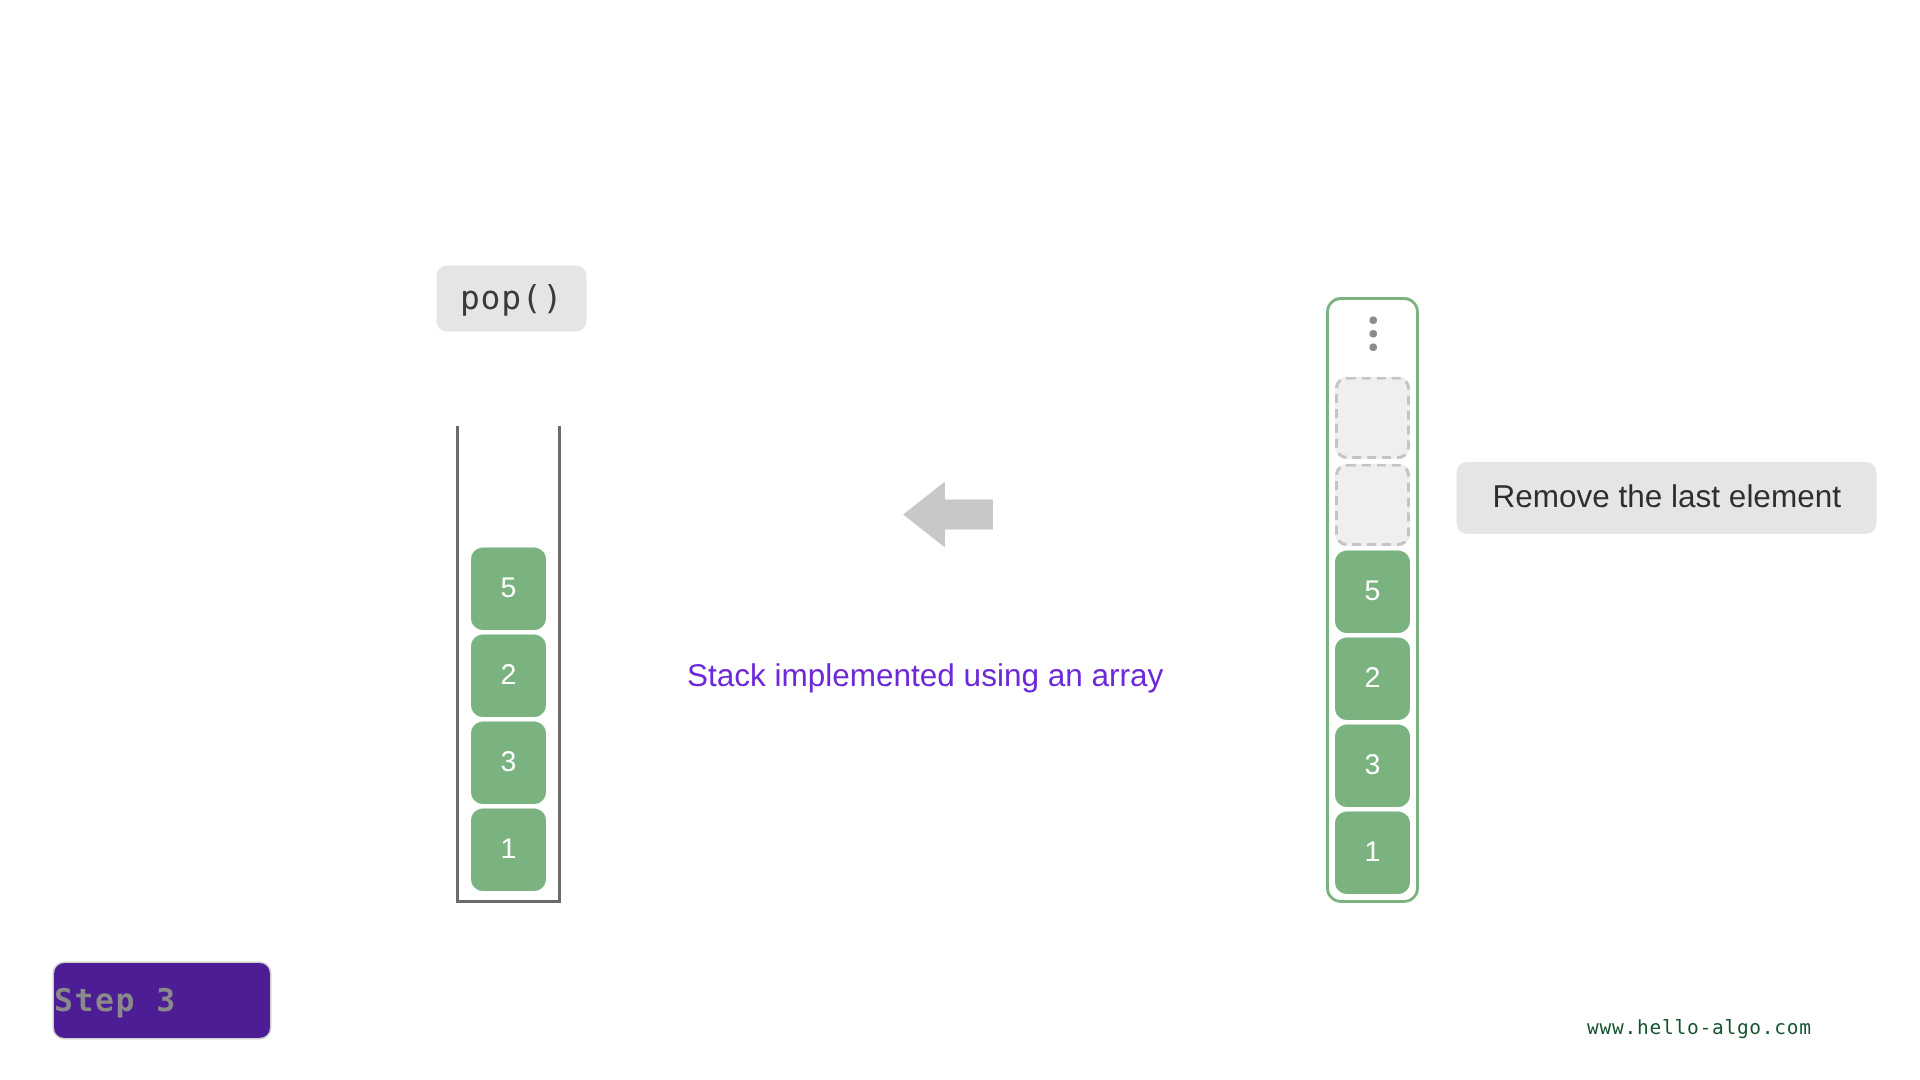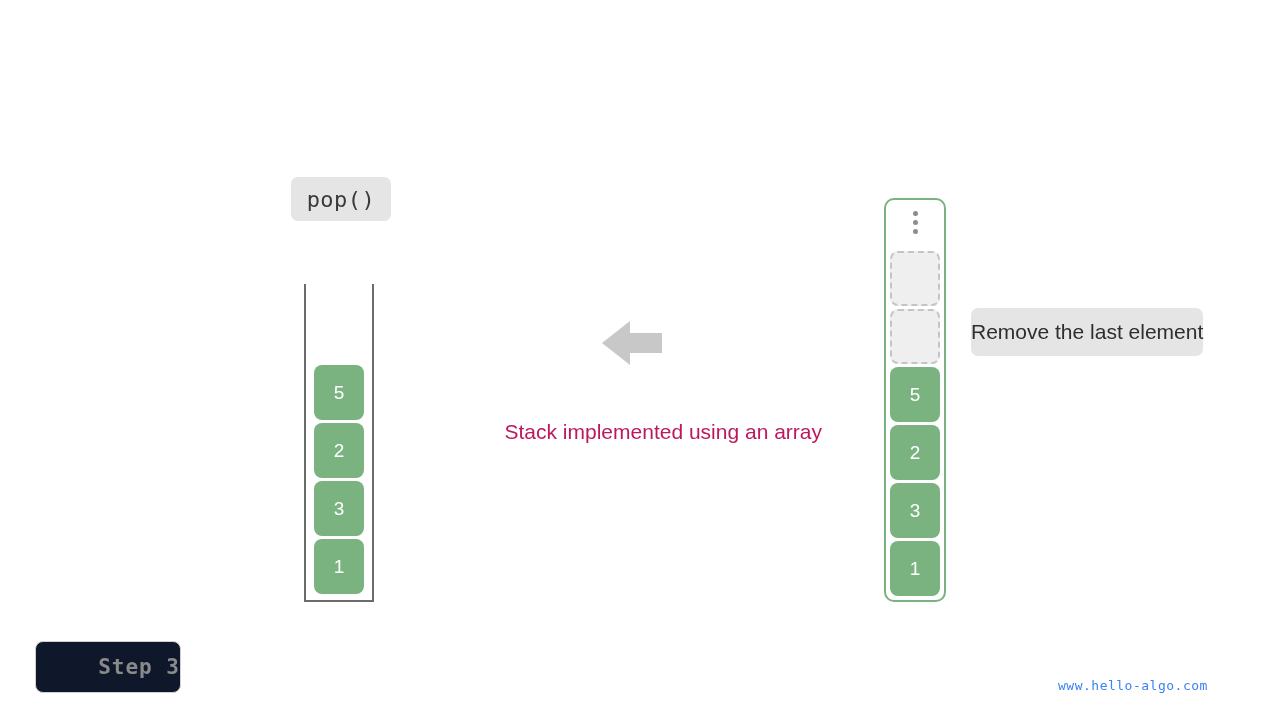--- a/index.html
+++ b/index.html
@@ -87,25 +87,25 @@
     left: 602px;
     top: 319px;
     width: 60px;
     height: 48px;
   }
 
   
   .caption {
     position: absolute;
     left: 458px;
-    top: 420px;
+    top: 439px;
     width: 364px;
-    text-align: right;
+    text-align: left;
     font-size: 21px;
-    color: #be185d;
+    color: #6d28d9;
   }
 
   
   .elem-label {
     position: absolute;
     font-size: 18px;
     font-weight: bold;
     color: #333333;
     white-space: nowrap;
     text-align: right;
@@ -151,59 +151,59 @@
     align-items: center;
     gap: 3px;
   }
 
   
   .callout {
     position: absolute;
     left: 971px;
     top: 308px;
     height: 48px;
-    padding: 0 0;
+    padding: 0 24px;
     background: #e5e5e5;
     border-radius: 7px;
     display: flex;
     align-items: center;
     font-size: 21px;
     color: #2e2e2e;
     white-space: nowrap;
   }
 
   
   .step-badge {
     position: absolute;
     left: 35px;
     top: 641px;
     width: 146px;
     height: 52px;
-    background: #0f172a;
+    background: #4c1d95;
     border: 1px solid #d0d0d0;
     border-radius: 8px;
     display: flex;
     align-items: center;
-    justify-content: flex-end;
+    justify-content: flex-start;
     font-family: "DejaVu Sans Mono", monospace;
     font-size: 21px;
     font-weight: bold;
     color: #8a8a8a;
     letter-spacing: 1px;
     box-sizing: border-box;
   }
 
   
   .watermark {
     position: absolute;
     left: 1058px;
     top: 678px;
     font-family: "DejaVu Sans Mono", monospace;
     font-size: 13px;
-    color: #3b82f6;
+    color: #14532d;
     letter-spacing: 0.5px;
   }
 </style>
 </head>
 <body>
 
 <div id="stage">
 
   <div class="op-chip">
     <span>pop()</span>

